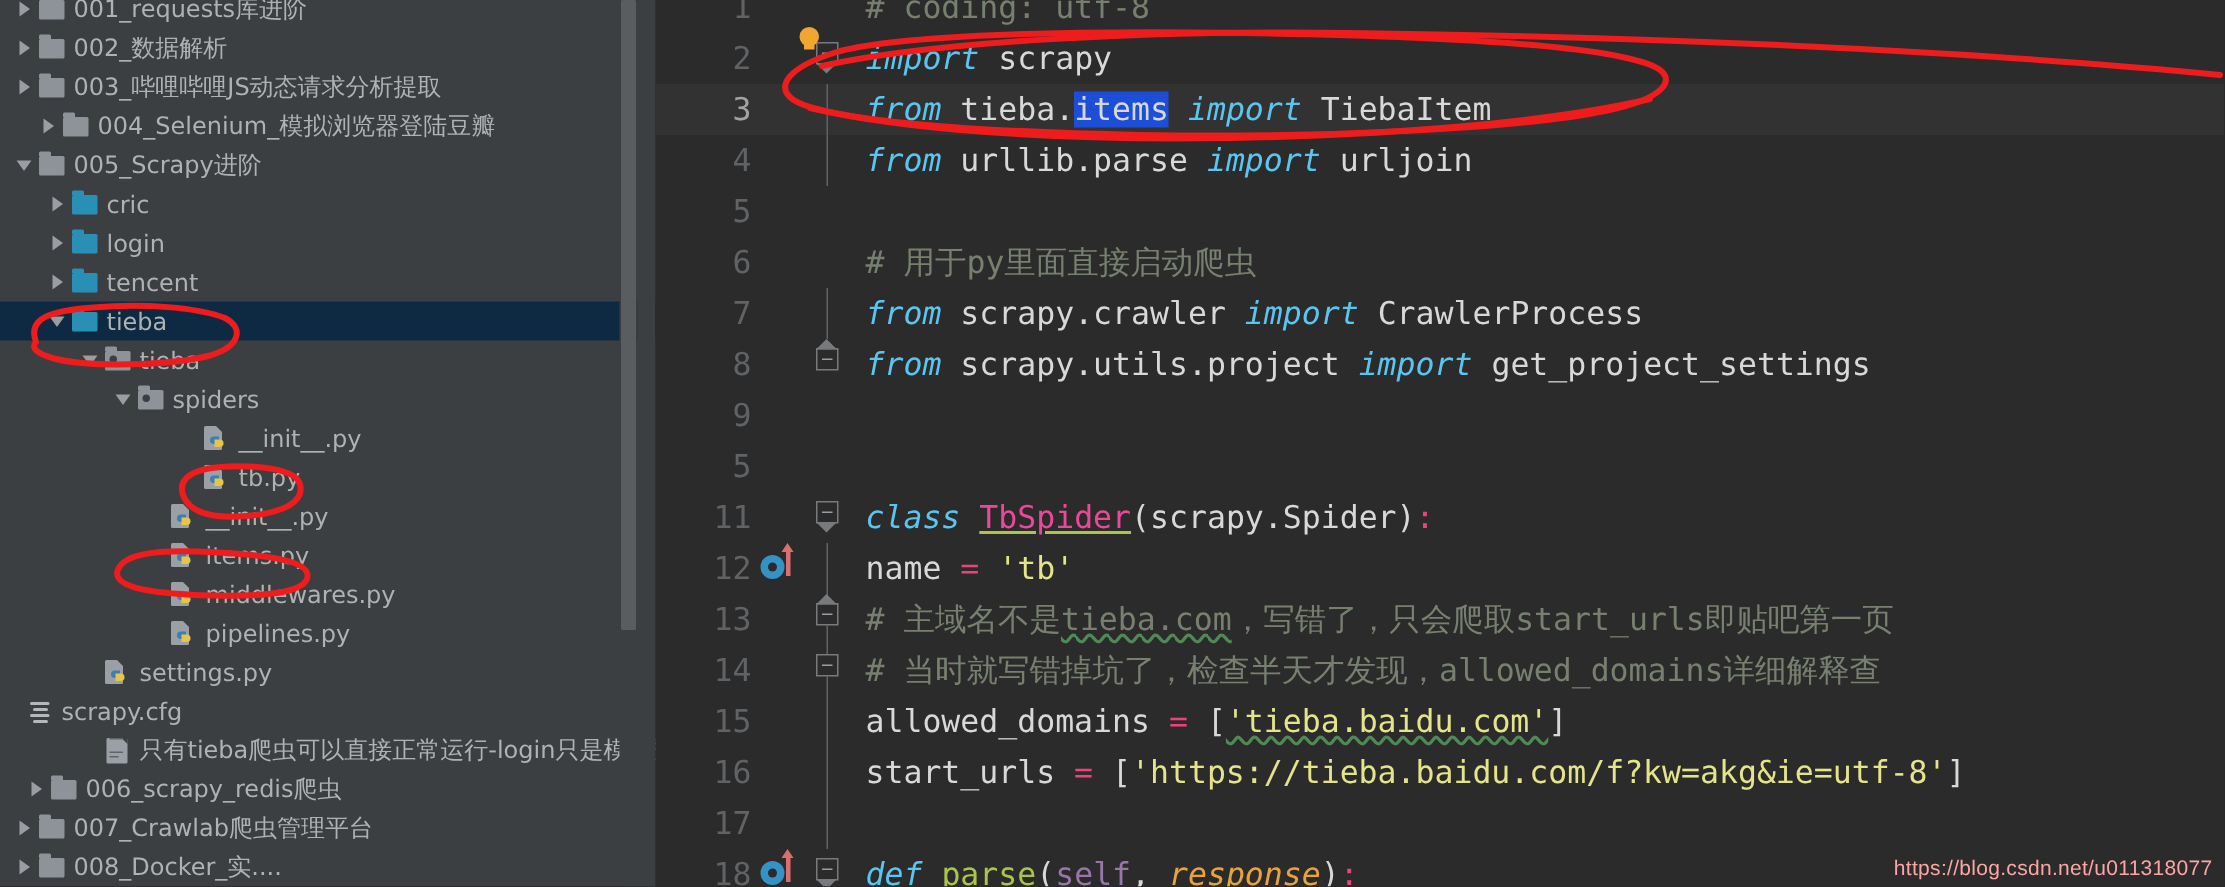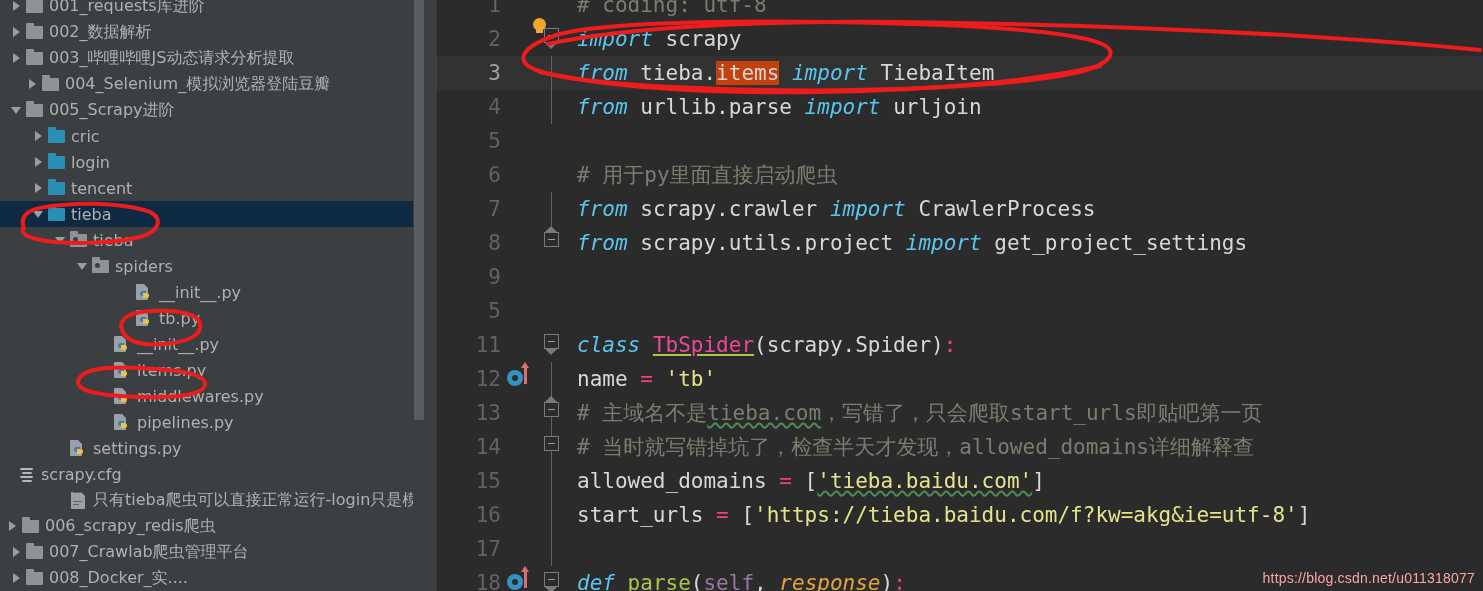--- a/index.html
+++ b/index.html
@@ -239,21 +239,21 @@
   .kw2  { color: #5ac6f0; font-style: italic; }
   .plain{ color: #d8d8d8; }
   .cmt  { color: #77806f; }
   .str  { color: #e4e48a; }
   .cls  { color: #ec4899; text-decoration: underline; text-decoration-color: #a9c64a; }
   .fn   { color: #a9c64a; }
   .selfp{ color: #9876aa; }
   .param{ color: #e8a33d; font-style: italic; }
   .op   { color: #f0427a; }
   .punc { color: #d8d8d8; }
-  .sel  { background: #c2410c; }
+  .sel  { background: #1d4ed8; }
   .typo { text-decoration: underline wavy #4f8a55; text-decoration-skip-ink: none; }
 
   
   .bulb {
     position: absolute; left: 96px; top: 18px;
     width: 13px; height: 13px; border-radius: 50%;
     background: #f0a732; z-index: 5;
   }
   .bulb:after {
     content: ""; position: absolute; left: 3px; top: 12px;
@@ -476,21 +476,21 @@
           <span class="ico">
             <span class="txt-ico">
               <span class="sheet2"></span>
               <span class="ln"></span>
               <span class="ln"></span>
               <span class="ln"></span>
             </span>
           </span>
           <span class="label">只有tieba爬虫可以直接正常运行-login只是模拟登录-c</span>
         </div>
-        <div class="tree-row" style="padding-left: 4px;">
+        <div class="tree-row" style="padding-left: 16px;">
           <span class="arrow">
             <span class="tri-right"></span>
           </span>
           <span class="ico">
             <span class="folder-grey"></span>
           </span>
           <span class="label">006_scrapy_redis爬虫</span>
         </div>
         <div class="tree-row" style="padding-left: 8px;">
           <span class="arrow">

